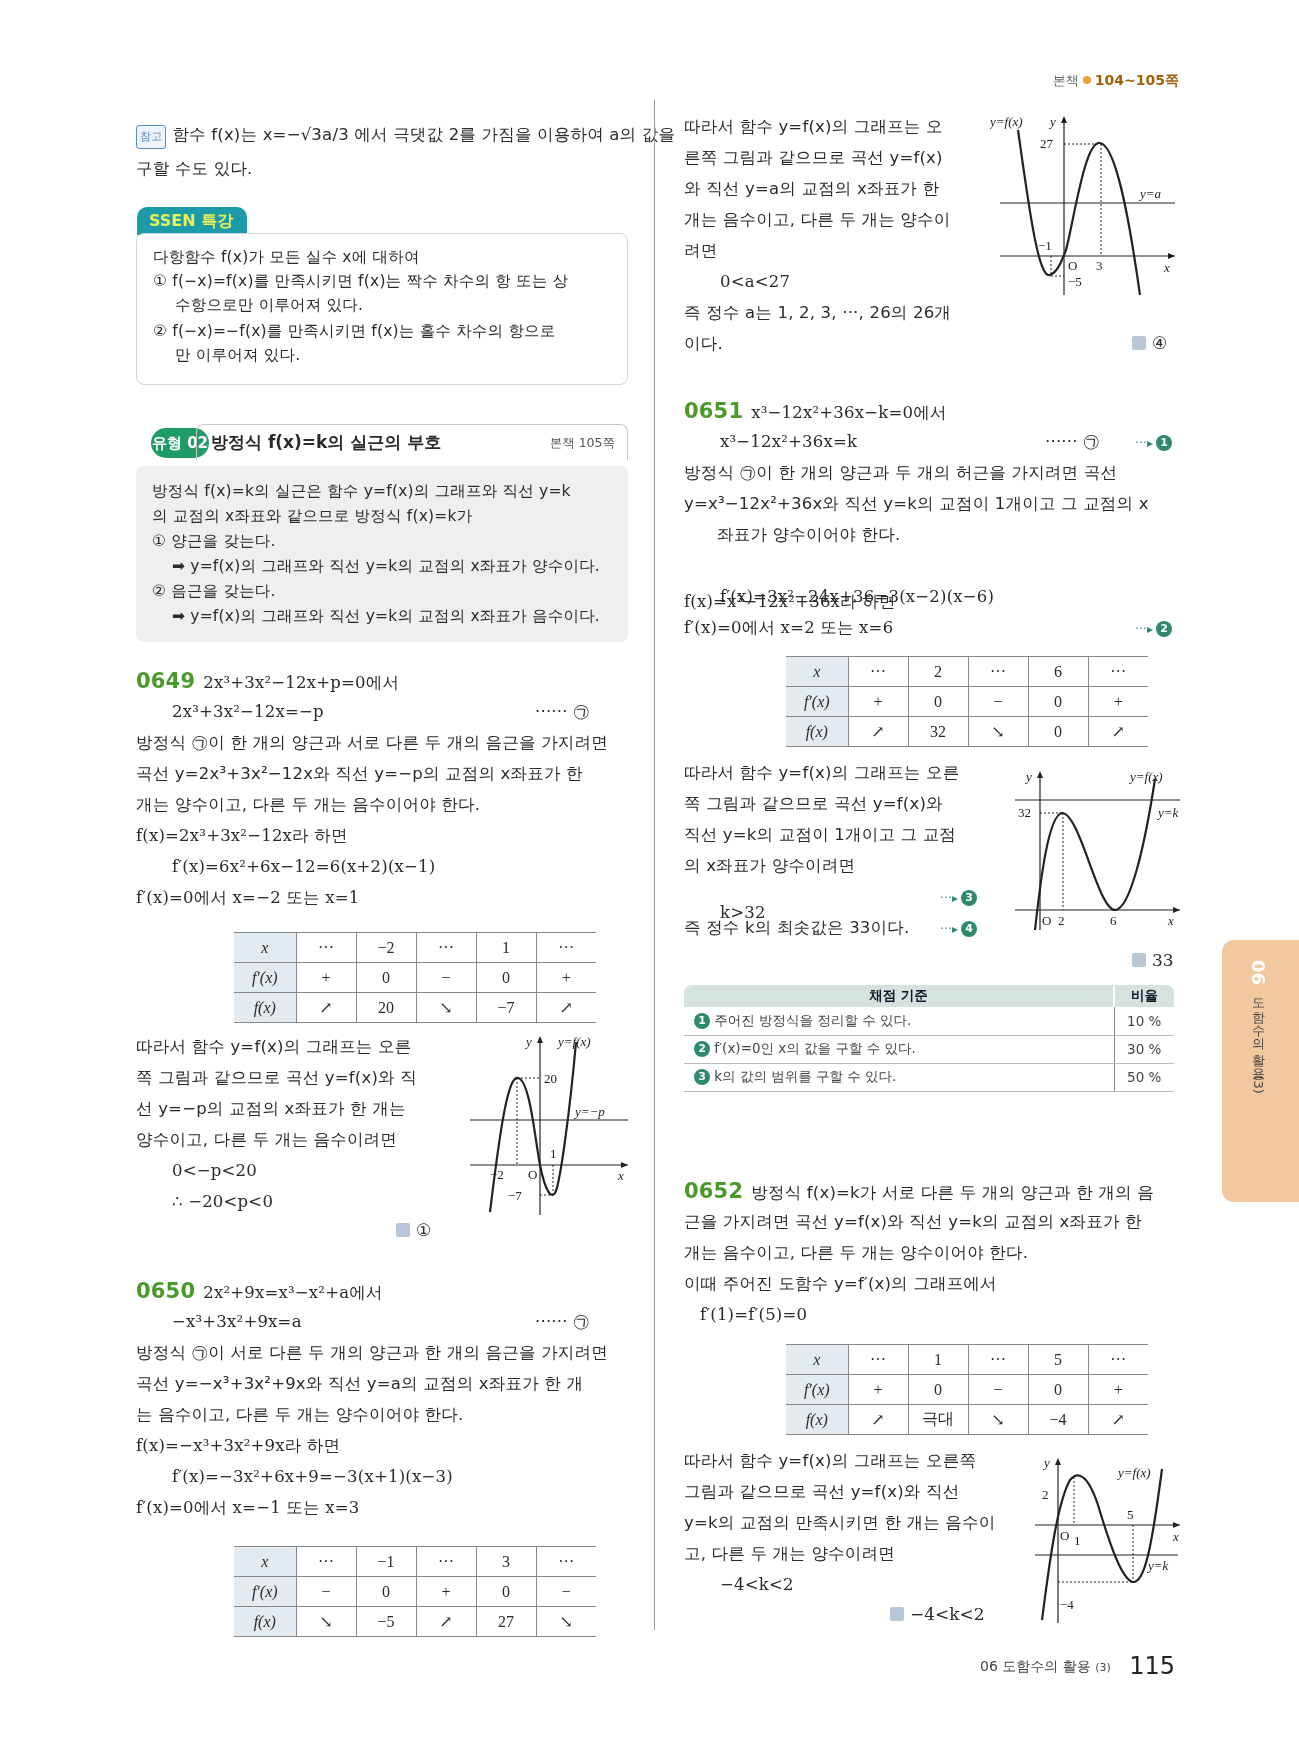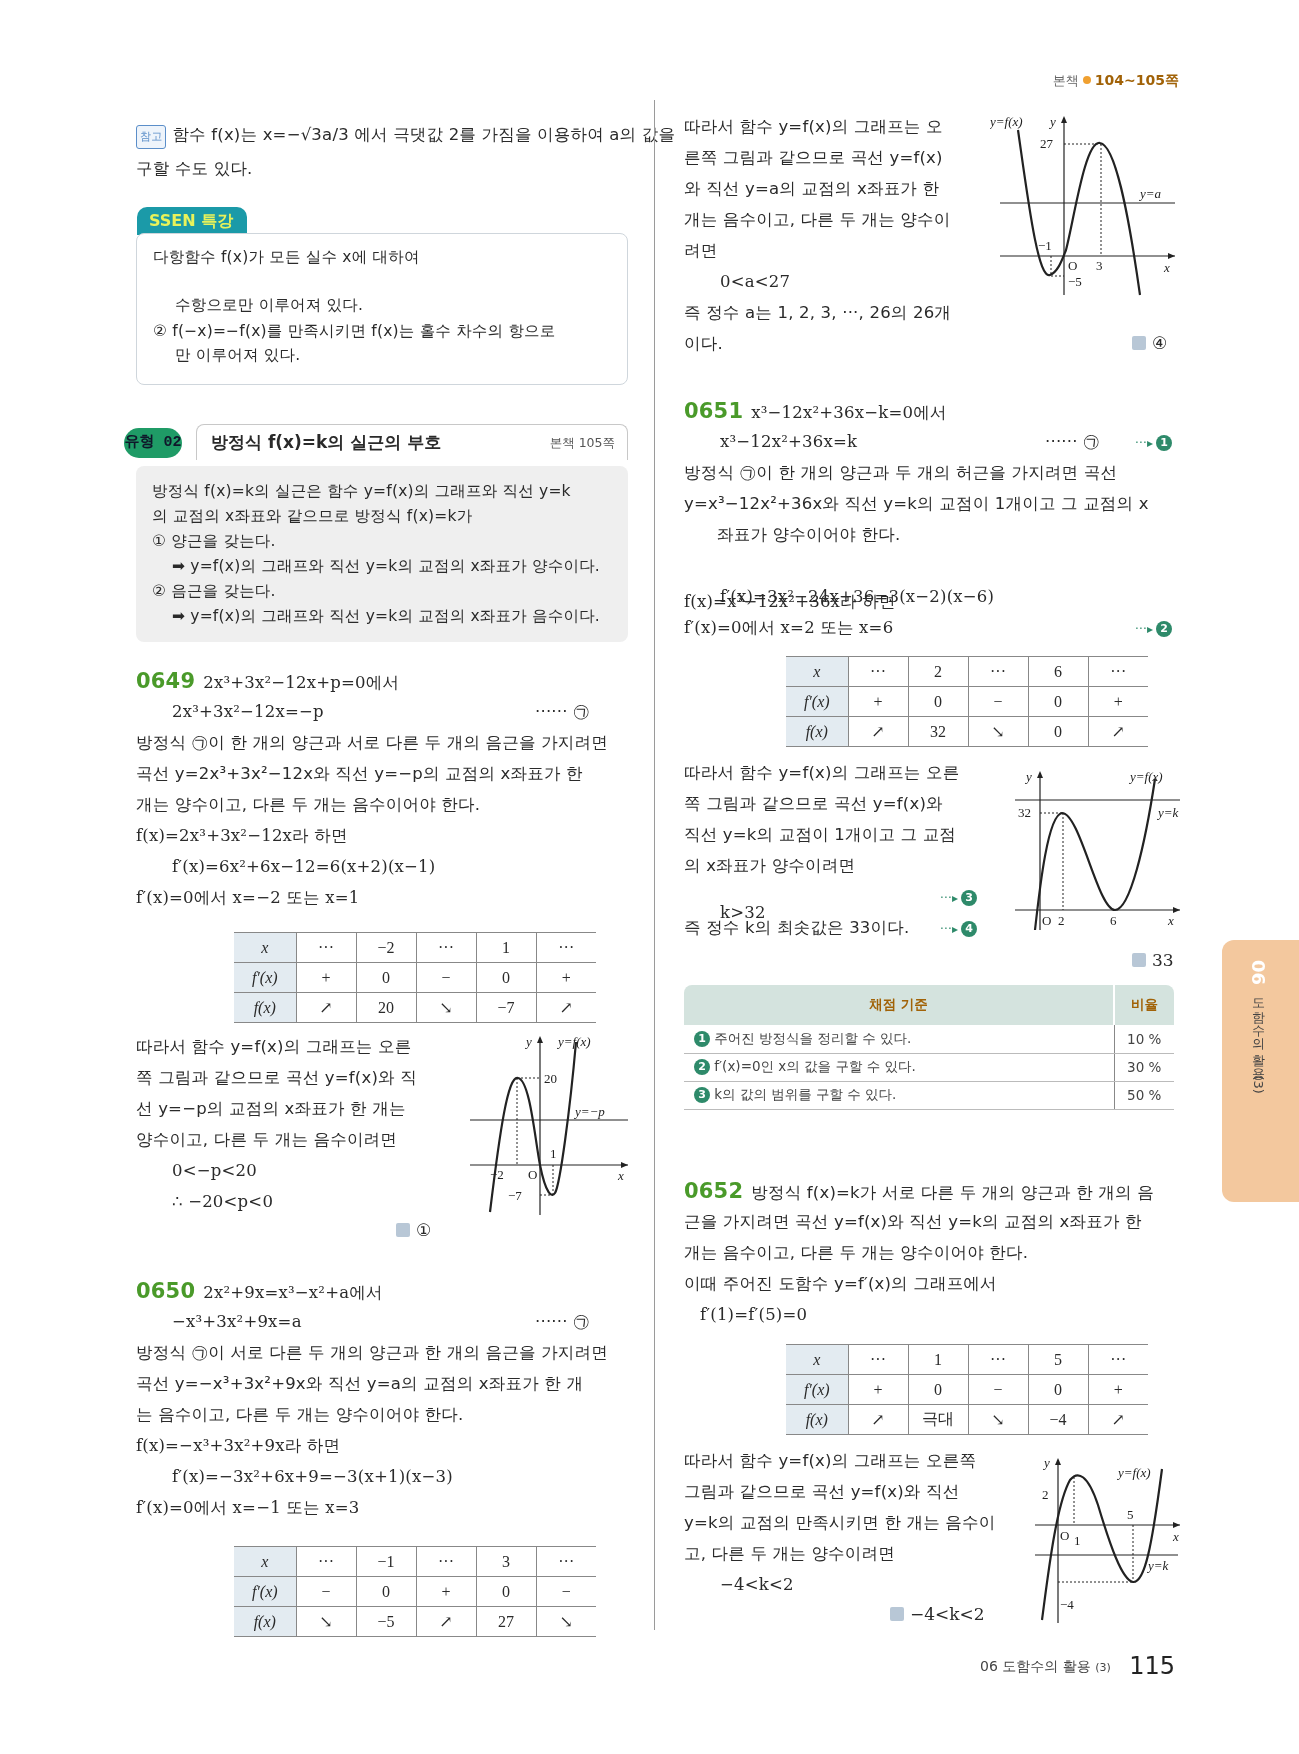--- a/index.html
+++ b/index.html
@@ -8,40 +8,40 @@
   .serif { font-family: "DejaVu Serif", "Liberation Serif", serif; }
   .abs { position: absolute; }
   .line { position: absolute; white-space: nowrap; font-size: 16.5px; line-height: 22px; letter-spacing: 0.2px; }
   .ind { padding-left: 36px; }
   .header-ref { position: absolute; top: 72px; right: 120px; font-size: 13px; color: #666; }
   .header-ref .dot { display: inline-block; width: 8px; height: 8px; border-radius: 50%; background: #f0a030; margin: 0 4px 1px 4px; }
   .header-ref b { color: #a16207; font-weight: bold; font-size: 14px; }
   .note-tag { display: inline-block; border: 1px solid #5b8ec9; color: #5b8ec9; font-size: 11px; padding: 0 3px; border-radius: 3px; margin-right: 6px; background:#eef4fb; }
   .ssen-tab { position: absolute; left: 137px; top: 207px; width: 110px; height: 28px; background: #1b9aa8; border-radius: 10px 10px 0 0; color: #e8f25a; font-weight: bold; font-size: 16px; padding: 4px 12px; }
   .ssen-box { position: absolute; left: 136px; top: 233px; width: 492px; height: 152px; border: 1.5px solid #cfd6dc; border-radius: 8px; background: #fff; }
-  .type-badge { position: absolute; left: 124px; top: 428px; width: 58px; height: 30px; background: #1f9b66; border-radius: 15px; color: #0f172a; font-weight: bold; font-size: 15px; text-align: center; line-height: 30px; font-family: Liberation Mono, monospace; }
+  .type-badge { position: absolute; left: 151px; top: 428px; width: 58px; height: 30px; background: #1f9b66; border-radius: 15px; color: #ffffff; font-weight: bold; font-size: 15px; text-align: center; line-height: 30px; }
   .type-head { position: absolute; left: 196px; top: 424px; width: 432px; height: 36px; border: 1.5px solid #c8c8c8; border-bottom: none; border-radius: 8px 8px 0 0; }
   .type-title { position: absolute; left: 14px; top: 6px; font-weight: bold; font-size: 17px; }
   .type-ref { position: absolute; right: 12px; top: 10px; font-size: 12.5px; color: #555; }
   .type-box { position: absolute; left: 136px; top: 466px; width: 492px; height: 176px; background: #efefef; border-radius: 8px; }
   .type-box .line { font-size: 15.5px; }
   .pnum { color: #4a9a2a; font-weight: bold; font-size: 21px; font-family: "DejaVu Sans", sans-serif; margin-right: 8px; }
   .step { display:inline-block; width:16px; height:16px; border-radius:50%; background:#2e8a6a; color:#fff; font-size:11px; font-weight:bold; text-align:center; line-height:16px; vertical-align: middle; }
   .arrowdots { color:#2e8a6a; font-size:12px; margin-right:3px; }
   table.vt { position: absolute; border-collapse: collapse; font-size: 16px; }
   table.vt td { height: 30px; text-align: center; border-bottom: 1px solid #888; border-right: 1px solid #888; width: 60px; font-family: "Liberation Serif", "DejaVu Serif", serif; }
   table.vt tr:first-child td { border-top: 1.5px solid #888; }
   table.vt tr:last-child td { border-bottom: 1.5px solid #888; }
   table.vt td:first-child { background: #e3ebf1; width: 62px; font-style: italic; }
   table.vt td:last-child { border-right: none; }
   .ans { position: absolute; font-size: 17px; }
   .ans-icon { display:inline-block; width:14px; height:14px; background:#b8c7d6; border-radius:2px; margin-right:6px; vertical-align: -1px; }
   .divider { position: absolute; left: 654px; top: 100px; width: 1px; height: 1530px; background: #9a9a9a; }
   table.score { position: absolute; left: 684px; top: 985px; width: 490px; border-collapse: collapse; font-size: 13.5px; }
-  table.score th { background: #d4e3de; height: 40px; font-weight: bold; color:#a16207; }
+  table.score th { background: #d4e3de; height: 22px; font-weight: bold; color:#0f172a; }
   table.score th:first-child { border-radius: 8px 0 0 0; }
   table.score th:last-child { border-radius: 0 8px 0 0; border-left: 2px solid #fff; width: 60px; }
   table.score td { height: 28px; border-bottom: 1px solid #bbb; padding-left: 10px; color:#444; }
   table.score td:last-child { border-left: 1px solid #888; text-align: center; padding-left: 0; }
   .side-tab { position: absolute; left: 1222px; top: 940px; width: 80px; height: 262px; background: #f3c89e; border-radius: 12px 0 0 12px; }
   .side-tab .vtxt { position: absolute; left: 26px; top: 20px; writing-mode: vertical-rl; font-size: 13px; color: #444; }
   .side-tab .vnum { color: #fff; font-weight: bold; font-size: 18px; }
   .footer { position: absolute; right: 124px; top: 1652px; font-size: 14px; color: #444; }
   .footer .pg { font-size: 24px; color: #222; margin-left: 14px; vertical-align: -3px; }
   svg text { font-family: "Liberation Serif", "DejaVu Serif", serif; font-size: 13px; fill: #222; }
@@ -55,20 +55,21 @@
 </div>
 
 <div class="line" style="left:136px; top:124px;">
   <span class="note-tag">참고</span><span>함수 f(x)는 x=−√3a/3 에서 극댓값 2를 가짐을 이용하여 a의 값을</span>
 </div>
 <div class="line" style="left:136px; top:158px;">구할 수도 있다.</div>
 
 <div class="ssen-tab">SSEN 특강</div>
 <div class="ssen-box">
   <div class="line" style="left:16px; top:12px; font-size:15.5px;">다항함수 f(x)가 모든 실수 x에 대하여</div>
+  <div class="line" style="left:16px; top:36px; font-size:15.5px;">① f(−x)=f(x)를 만족시키면 f(x)는 짝수 차수의 항 또는 상</div>
   <div class="line" style="left:38px; top:60px; font-size:15.5px;">수항으로만 이루어져 있다.</div>
   <div class="line" style="left:16px; top:86px; font-size:15.5px;">② f(−x)=−f(x)를 만족시키면 f(x)는 홀수 차수의 항으로</div>
   <div class="line" style="left:38px; top:110px; font-size:15.5px;">만 이루어져 있다.</div>
 </div>
 
 <div class="type-badge">유형 02</div>
 <div class="type-head">
   <span class="type-title">방정식  f(x)=k의 실근의 부호</span>
   <span class="type-ref">본책 105쪽</span>
 </div>

